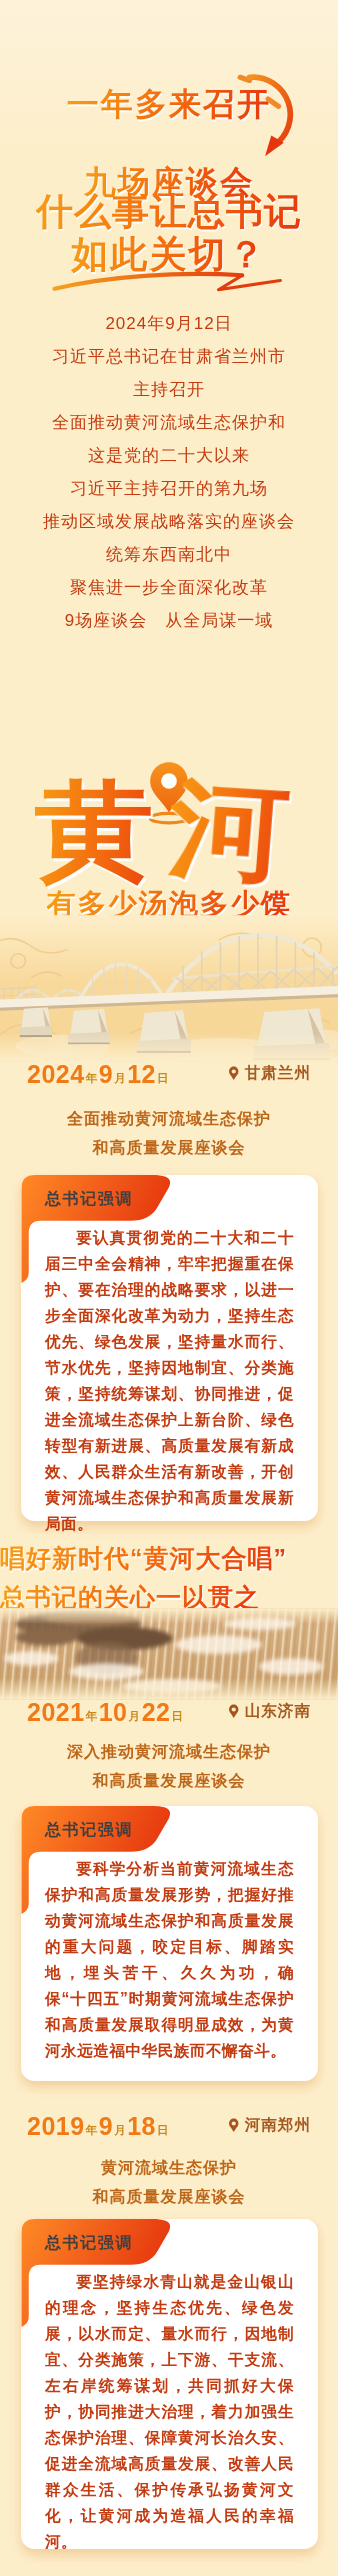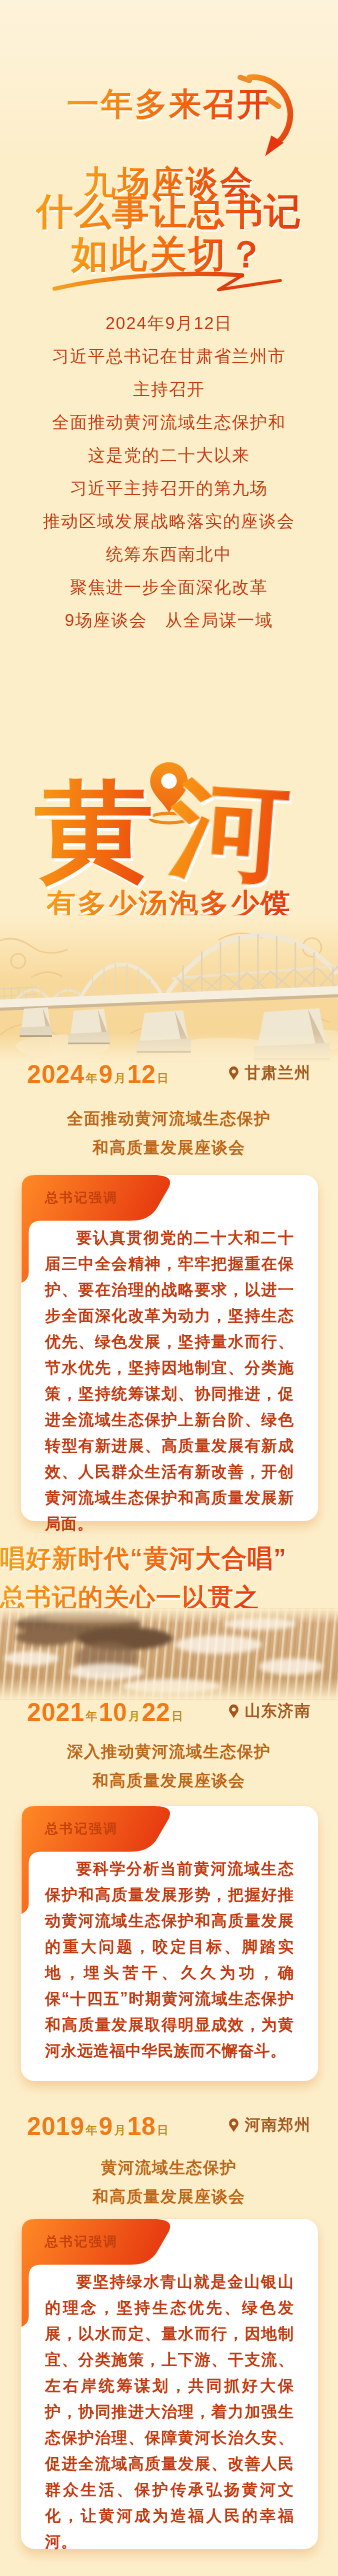--- a/index.html
+++ b/index.html
@@ -53,21 +53,21 @@
   .loc-text{font-size:15.6px;font-weight:bold;color:#a55a20;letter-spacing:1px;}
   .meeting-title{position:absolute;left:0;right:0;text-align:center;font-size:16px;font-weight:800;color:#bd671a;line-height:29px;letter-spacing:1px;}
   .row-1{top:1062px;} .title-1{top:1104px;}
   .row-2{top:1700px;} .title-2{top:1737px;}
   .row-3{top:2114px;gap:15px;} .title-3{top:2153px;}
 
   .card{position:absolute;left:21px;width:297px;background:#ffffff;border-radius:13.5px;
         box-shadow:0 5.2px 10.4px rgba(224,150,70,.35);}
   .card-1{top:1175px;height:346px;} .card-2{top:1806px;height:275px;} .card-3{top:2219px;height:330px;}
   .tab-svg{position:absolute;top:0;left:0;width:167px;height:110px;pointer-events:none;}
-  .tab-label{position:absolute;top:13.5px;left:24px;font-size:13px;font-weight:900;color:#c2410c;letter-spacing:1.6px;}
+  .tab-label{position:absolute;top:13.5px;left:24px;font-size:16px;font-weight:900;color:#404040;letter-spacing:1.6px;}
   .quote{position:absolute;top:50px;left:24px;right:24px;font-size:15.6px;line-height:26px;
          font-weight:bold;color:#c33b10;text-align:justify;text-indent:2em;letter-spacing:0.5px;}
 
   
   .sec2-line{position:absolute;left:0;right:0;text-align:left;font-size:25px;font-weight:900;letter-spacing:1px;}
   .sec2-1{top:1542px;} .sec2-2{top:1581px;}
   .falls-wrap{position:absolute;top:1608px;left:0;width:338px;height:92px;}
 </style>
 </head>
 <body>

